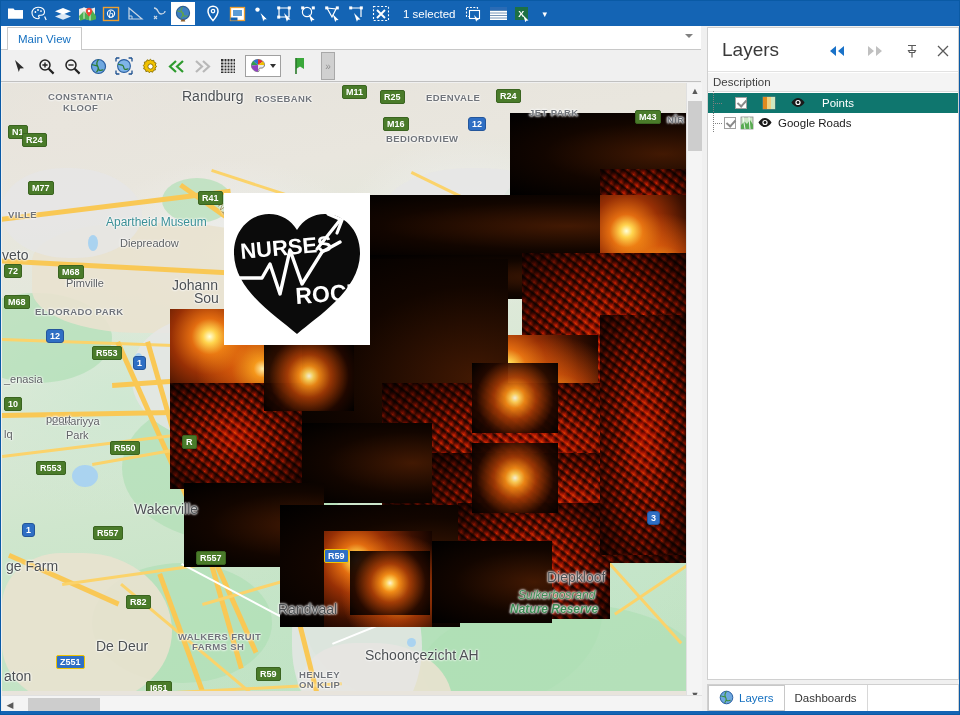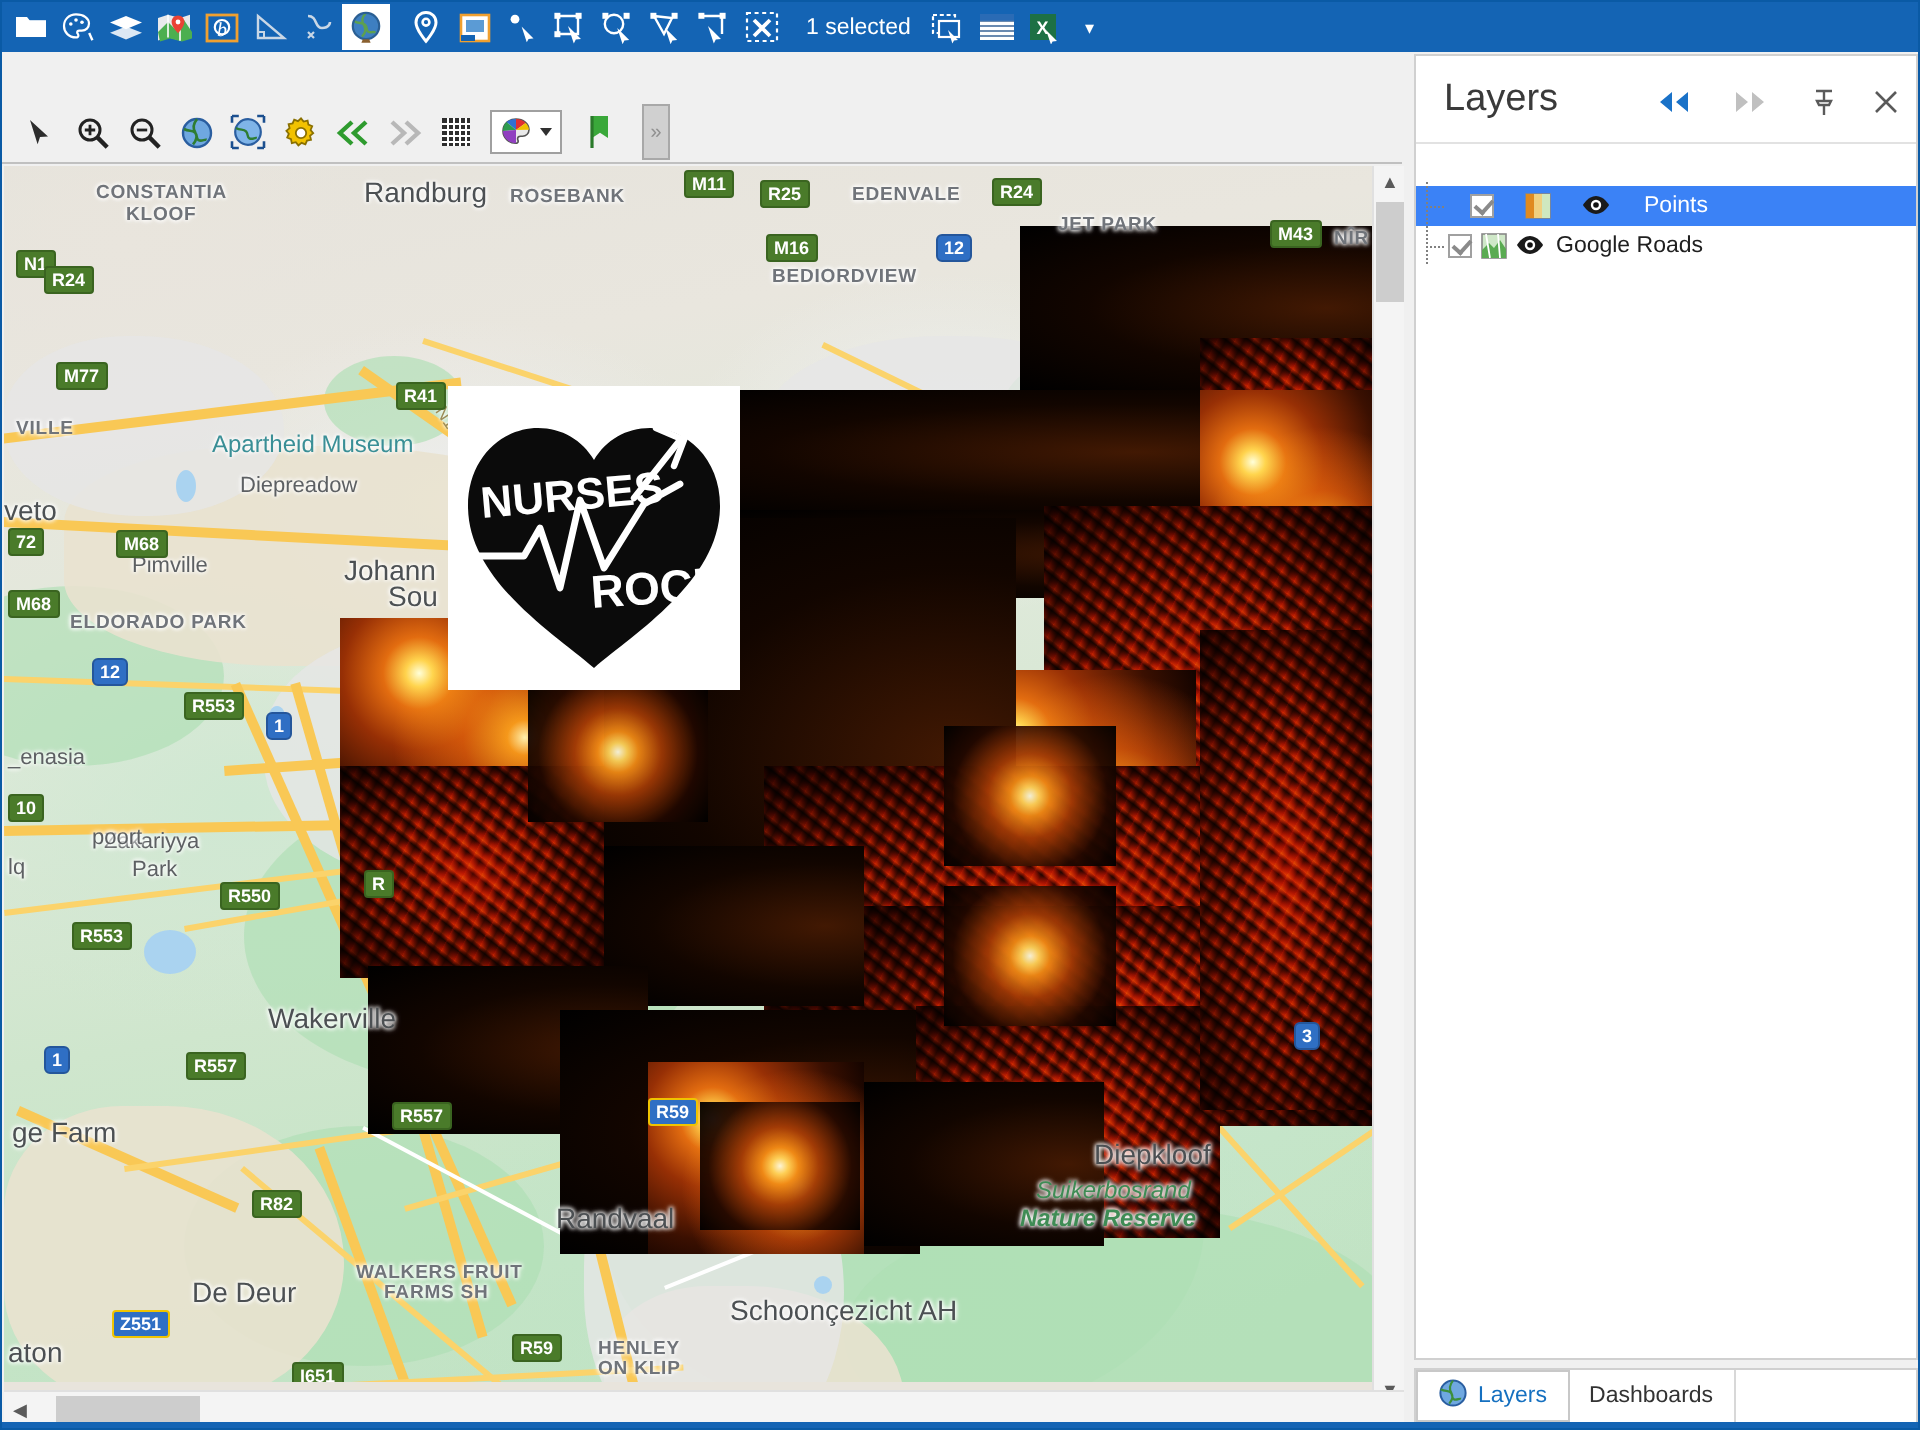--- a/index.html
+++ b/index.html
@@ -273,21 +273,21 @@
     border-bottom: 1px solid #dcdcdc;
     font-size: 11.5px; color: #404040;
     display: flex; align-items: center; padding-left: 5px;
   }
   .tree-row {
     position: absolute; left: 0;
     width: 250px; height: 20px;
     display: flex; align-items: center;
     font-size: 11.5px; color: #202020;
   }
-  .tree-row.selected { background: #3b82f6; gap: 11px; }
+  .tree-row.selected { background: #0f766e; gap: 11px; }
   .tree-row.selected .row-label { color: #ffffff; }
   .tree-indent { width: 16px; height: 20px; position: relative; flex: none; }
   .tree-indent::before {
     content: ""; position: absolute; left: 5px; top: -2px;
     width: 1px; height: 22px;
     background: repeating-linear-gradient(to bottom, #808080 0 1px, transparent 1px 2px);
   }
   .tree-indent::after {
     content: ""; position: absolute; left: 5px; top: 10px;
     width: 9px; height: 1px;
@@ -479,20 +479,24 @@
     <div class="ribbon-btn">
       <svg width="17" height="16" viewBox="0 0 17 16">
           <rect x="1" y="1" width="13" height="13" fill="#1d7044"></rect>
           <text x="7.2" y="11" font-size="9" font-weight="bold" fill="#fff" text-anchor="middle" font-family="sans-serif">X</text>
           <path d="M9 9l5.5 5.5-2.2.2-.8 1.6L9 9z" fill="#ffffff"></path>
         </svg>
     </div>
     <div class="ribbon-caret">▾</div>
   </div>
 
+  <div id="tabbar">
+    <div id="tab-mainview">Main View</div>
+    <div id="tabbar-caret"></div>
+  </div>
 
   <div id="maptoolbar">
     <div class="mt-btn">
       <svg width="14" height="15" viewBox="0 0 14 15">
           <path d="M2 1l9 8.2-4 .3-1.2 3.6z" fill="#2c2c2c"></path>
         </svg>
     </div>
     <div class="mt-btn">
       <svg width="17" height="17" viewBox="0 0 17 17">
           <circle cx="7" cy="7" r="5" fill="none" stroke="#222" stroke-width="1.5"></circle>
@@ -753,20 +757,21 @@
       <svg width="14" height="15" viewBox="0 0 14 15">
           <path d="M3 1.5h8M7 1.5v5M3.5 6.5h7l-1 2h-5zM7 8.5v5" stroke="#5a5a5a" stroke-width="1.2" fill="none"></path>
         </svg>
     </div>
     <div class="dock-tool" style="left:224px">
       <svg width="14" height="14" viewBox="0 0 14 14">
           <path d="M2 2l10 10M12 2L2 12" stroke="#5a5a5a" stroke-width="1.3"></path>
         </svg>
     </div>
 
+    <div id="tree-header">Description</div>
 
     <div class="tree-row selected" style="top:65px">
       <div class="tree-indent"></div>
       <div class="tree-check"></div>
       <div class="layer-icon">
         <svg width="14" height="14" viewBox="0 0 14 14">
             <rect x="1" y="1" width="12" height="12" fill="#f2e2c8" stroke="#888" stroke-width=".8"></rect>
             <rect x="1" y="1" width="4" height="12" fill="#e08a20"></rect>
             <rect x="5" y="1" width="4" height="12" fill="#f0d080"></rect>
             <rect x="9" y="1" width="4" height="12" fill="#cfe8c0"></rect>

